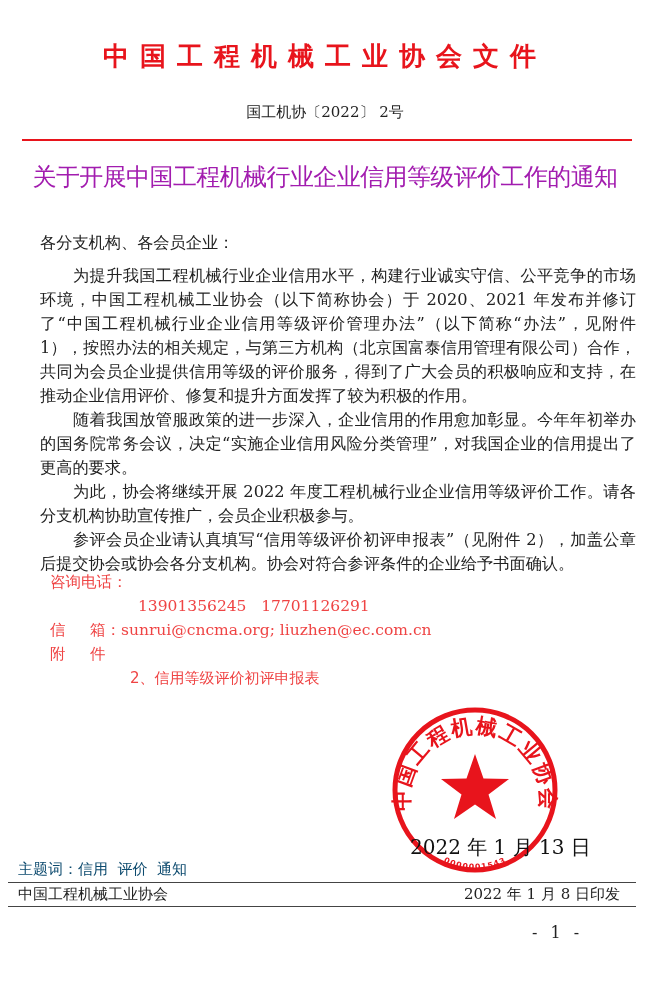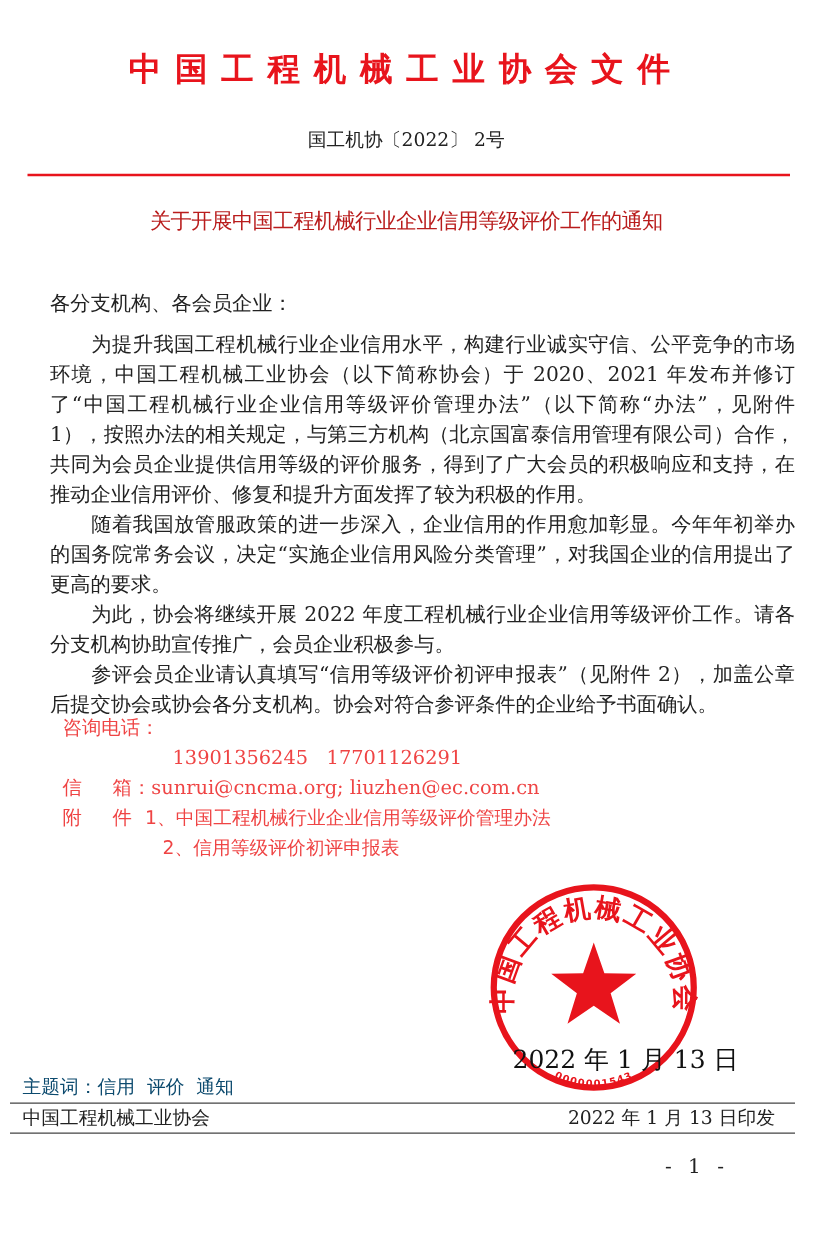--- a/index.html
+++ b/index.html
@@ -52,24 +52,24 @@
       height: 2px;
       background: #e8141c;
     }
     .notice-title {
       position: absolute;
       top: 163px;
       left: 0;
       width: 650px;
       text-align: center;
       font-family: "DejaVu Sans", "Liberation Sans", sans-serif;
-      font-size: 17px;
+      font-size: 24px;
       line-height: 28px;
       letter-spacing: -0.6px;
-      color: #b91c1c;
+      color: #a21caf;
     }
     .body-text {
       position: absolute;
       left: 18px;
       width: 596px;
       font-size: 16.2px;
       line-height: 24px;
       color: #222;
       margin-left: 22px;
     }
@@ -181,21 +181,20 @@
       <span style="white-space:pre;">13901356245   17701126291</span>
     </div>
     <div class="contact-row">
       <span style="width:40px;display:inline-block;">信</span>
       <span>箱：</span>
       <span>sunrui@cncma.org; liuzhen@ec.com.cn</span>
     </div>
     <div class="contact-row">
       <span style="width:40px;display:inline-block;">附</span>
       <span style="width:26px;display:inline-block;">件</span>
-      <span class="attach-item">1、中国工程机械行业企业信用等级评价管理办法</span>
     </div>
     <div class="contact-row attach-indent">
       <span class="attach-item">2、信用等级评价初评申报表</span>
     </div>
   </div>
 
   <svg class="seal" viewBox="0 0 168 172" xmlns="http://www.w3.org/2000/svg">
     <defs>
       <path id="arcTop" d="M 22 118 A 66 66 0 1 1 146 118" fill="none"></path>
       <path id="arcBottom" d="M 40 150 A 70 70 0 0 0 128 150" fill="none"></path>
@@ -208,18 +207,18 @@
     <text font-family="DejaVu Sans, sans-serif" font-size="8" fill="#e8141c" font-weight="bold" letter-spacing="1">
       <textPath href="#arcBottom" startOffset="50%" text-anchor="middle">0000001543</textPath>
     </text>
   </svg>
 
   <div class="sign-date">2022 年 1 月 13 日</div>
 
   <div class="keywords" style="white-space:pre;">主题词：信用  评价  通知</div>
   <div class="footer-rule r1"></div>
   <div class="issuer">中国工程机械工业协会</div>
-  <div class="issue-date">2022 年 1 月 13 日印发</div>
+  <div class="issue-date">2022 年 1 月 8 日印发</div>
   <div class="footer-rule r2"></div>
 
   <div class="page-number">- 1 -</div>
 
 </div>
 
 </body></html>

